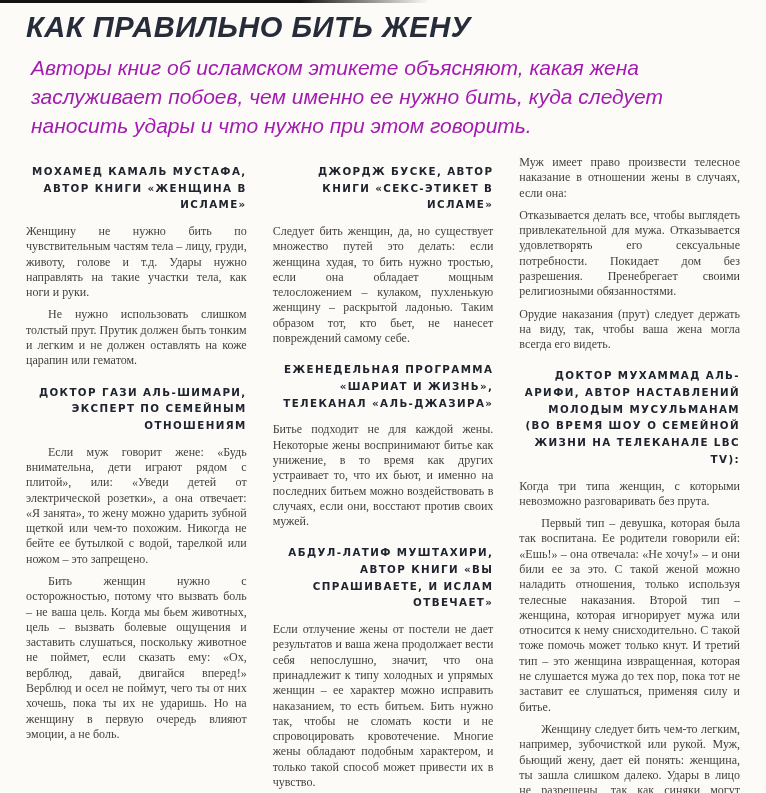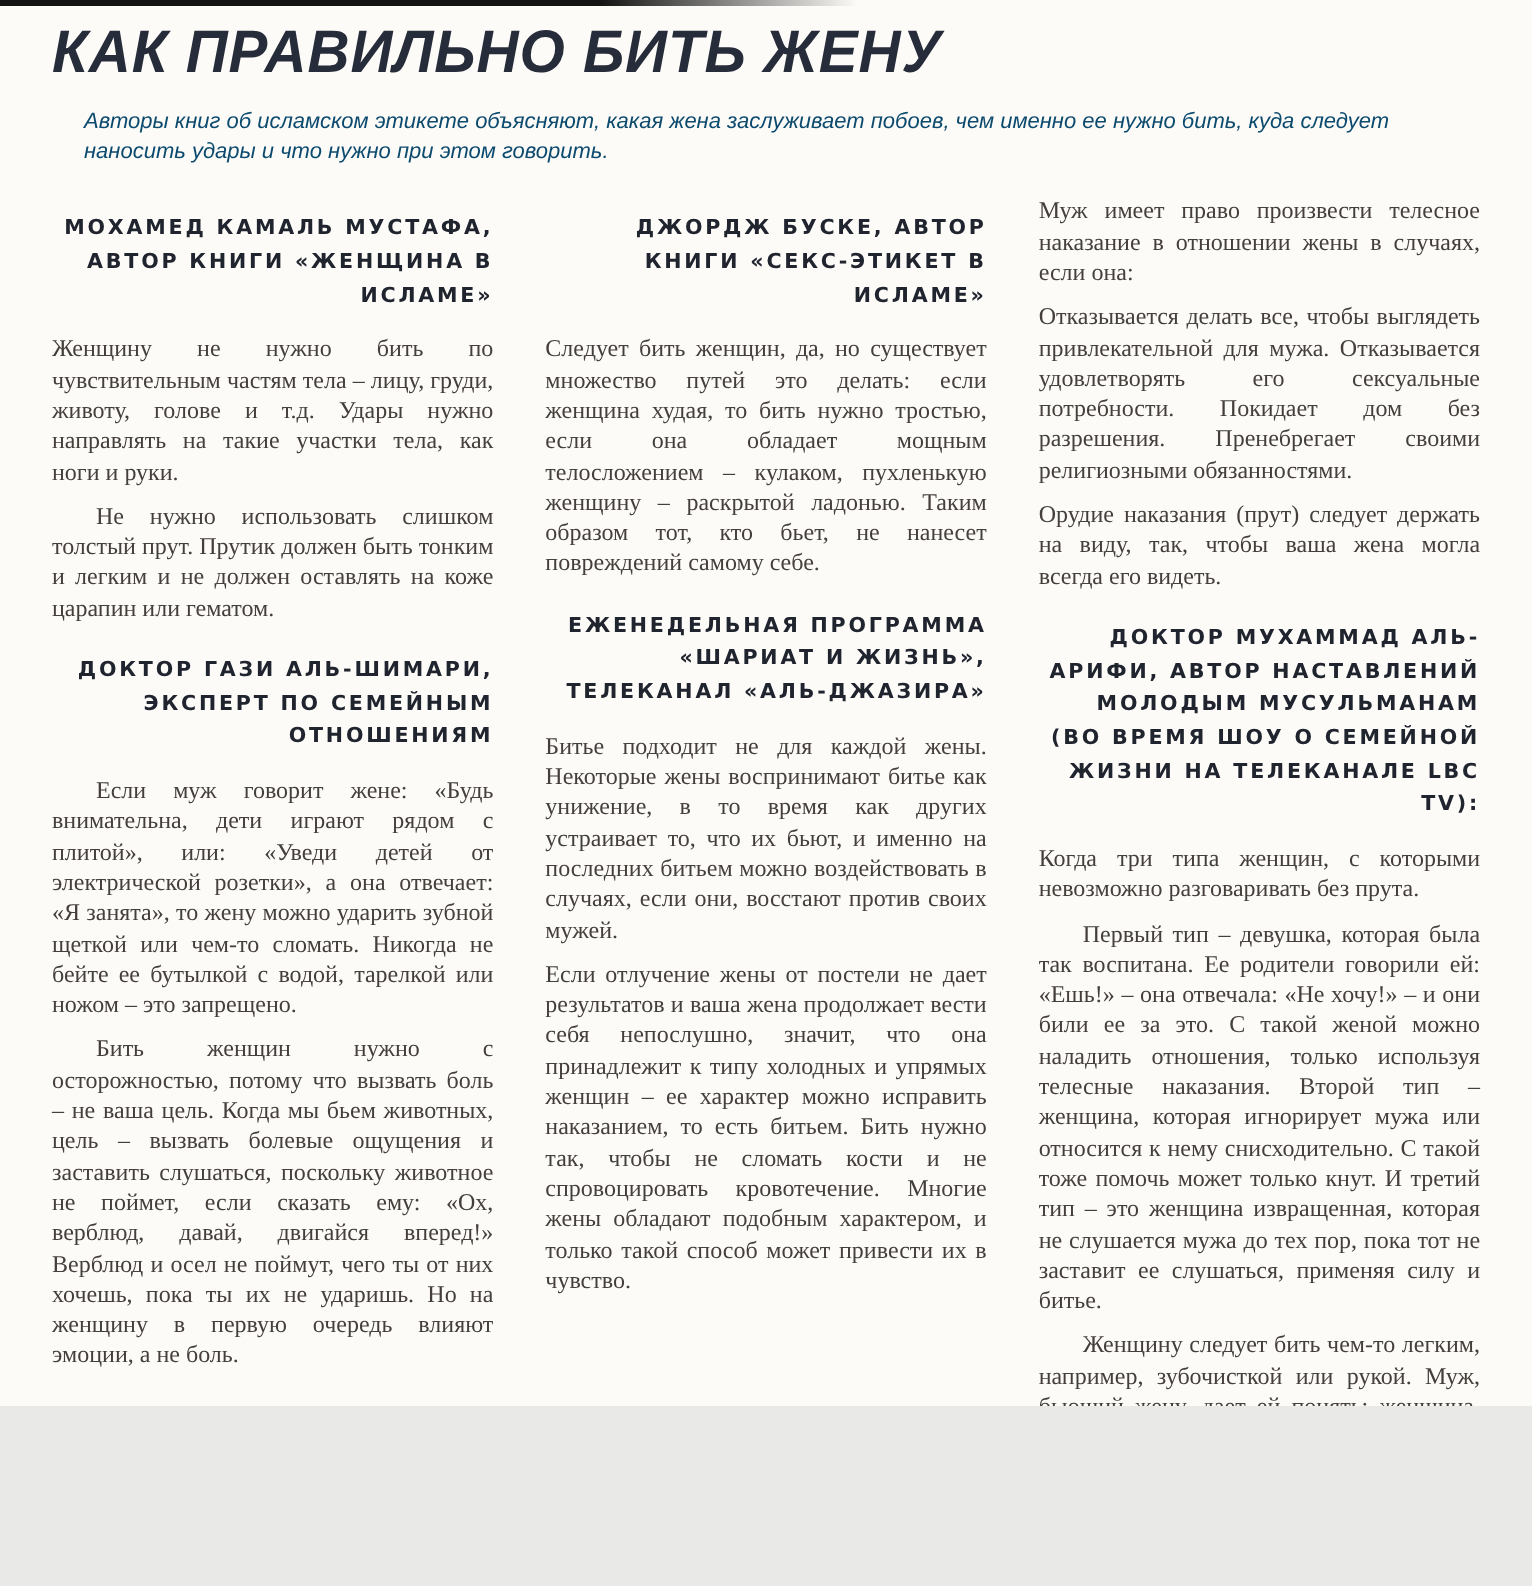--- a/index.html
+++ b/index.html
@@ -3,21 +3,21 @@
 <meta charset="utf-8">
 <style>
   html,body{margin:0;padding:0;}
   body{
     background:#e9e9e7;
     font-family:"Liberation Serif", serif;
   }
   .page{
     position:relative;
     width:766px;
-    height:703px;
+    height:793px;
     margin:0 auto;
     background:#fcfbf8;
     overflow:hidden;
     box-sizing:border-box;
     padding:6px 26px 0 26px;
   }
   .scan-artifact{
     position:absolute;
     top:0;left:0;
     width:56%;height:3px;
@@ -29,26 +29,26 @@
     font-weight:bold;
     font-style:italic;
     font-size:30px;
     letter-spacing:0.5px;
     color:#272c3a;
     transform:scaleX(0.97);
     transform-origin:left;
     white-space:nowrap;
   }
   .subtitle{
-    margin:0 0 14px 16px;
+    margin:0 0 14px 5px;
     font-family:"Liberation Sans", sans-serif;
     font-style:italic;
-    font-size:11px;
+    font-size:21px;
     line-height:1.38;
-    color:#0c4a6e;
+    color:#a21caf;
     max-width:716px;
   }
   .columns{
     display:flex;
     gap:26px;
   }
   .column{
     flex:1 1 0;
     min-width:0;
   }
@@ -79,28 +79,29 @@
 <div class="page">
   <div class="scan-artifact"></div>
   <h1 class="title">КАК ПРАВИЛЬНО БИТЬ ЖЕНУ</h1>
   <p class="subtitle">Авторы книг об исламском этикете объясняют, какая жена заслуживает побоев, чем именно ее нужно бить, куда следует наносить удары и что нужно при этом говорить.</p>
   <div class="columns" id="columns">
       <div class="column">
         <div class="heading">МОХАМЕД КАМАЛЬ МУСТАФА, АВТОР КНИГИ «ЖЕНЩИНА В ИСЛАМЕ»</div>
         <p class="para">Женщину не нужно бить по чувствительным частям тела – лицу, груди, животу, голове и т.д. Удары нужно направлять на такие участки тела, как ноги и руки.</p>
         <p class="para indent">Не нужно использовать слишком толстый прут. Прутик должен быть тонким и легким и не должен оставлять на коже царапин или гематом.</p>
         <div class="heading">ДОКТОР ГАЗИ АЛЬ-ШИМАРИ, ЭКСПЕРТ ПО СЕМЕЙНЫМ ОТНОШЕНИЯМ</div>
-        <p class="para indent">Если муж говорит жене: «Будь внимательна, дети играют рядом с плитой», или: «Уведи детей от электрической розетки», а она отвечает: «Я занята», то жену можно ударить зубной щеткой или чем-то сломать. Никогда не бейте ее бутылкой с водой, тарелкой или ножом – это запрещено.</p>
+        <p class="para indent">Если муж говорит жене: «Будь внимательна, дети играют рядом с плитой», или: «Уведи детей от электрической розетки», а она отвечает: «Я занята», то жену можно ударить зубной щеткой или чем-то похожим. Никогда не бейте ее бутылкой с водой, тарелкой или ножом – это запрещено.</p>
         <p class="para indent">Бить женщин нужно с осторожностью, потому что вызвать боль – не ваша цель. Когда мы бьем животных, цель – вызвать болевые ощущения и заставить слушаться, поскольку животное не поймет, если сказать ему: «Ох, верблюд, давай, двигайся вперед!» Верблюд и осел не поймут, чего ты от них хочешь, пока ты их не ударишь. Но на женщину в первую очередь влияют эмоции, а не боль.</p>
       </div>
       <div class="column">
         <div class="heading">ДЖОРДЖ БУСКЕ, АВТОР КНИГИ «СЕКС-ЭТИКЕТ В ИСЛАМЕ»</div>
         <p class="para">Следует бить женщин, да, но существует множество путей это делать: если женщина худая, то бить нужно тростью, если она обладает мощным телосложением – кулаком, пухленькую женщину – раскрытой ладонью. Таким образом тот, кто бьет, не нанесет повреждений самому себе.</p>
         <div class="heading">ЕЖЕНЕДЕЛЬНАЯ ПРОГРАММА «ШАРИАТ И ЖИЗНЬ», ТЕЛЕКАНАЛ «АЛЬ-ДЖАЗИРА»</div>
         <p class="para">Битье подходит не для каждой жены. Некоторые жены воспринимают битье как унижение, в то время как других устраивает то, что их бьют, и именно на последних битьем можно воздействовать в случаях, если они, восстают против своих мужей.</p>
+        <div class="heading">АБДУЛ-ЛАТИФ МУШТАХИРИ, АВТОР КНИГИ «ВЫ СПРАШИВАЕТЕ, И ИСЛАМ ОТВЕЧАЕТ»</div>
         <p class="para">Если отлучение жены от постели не дает результатов и ваша жена продолжает вести себя непослушно, значит, что она принадлежит к типу холодных и упрямых женщин – ее характер можно исправить наказанием, то есть битьем. Бить нужно так, чтобы не сломать кости и не спровоцировать кровотечение. Многие жены обладают подобным характером, и только такой способ может привести их в чувство.</p>
       </div>
       <div class="column">
         <p class="para">Муж имеет право произвести телесное наказание в отношении жены в случаях, если она:</p>
         <p class="para">Отказывается делать все, чтобы выглядеть привлекательной для мужа. Отказывается удовлетворять его сексуальные потребности. Покидает дом без разрешения. Пренебрегает своими религиозными обязанностями.</p>
         <p class="para">Орудие наказания (прут) следует держать на виду, так, чтобы ваша жена могла всегда его видеть.</p>
         <div class="heading">ДОКТОР МУХАММАД АЛЬ-АРИФИ, АВТОР НАСТАВЛЕНИЙ МОЛОДЫМ МУСУЛЬМАНАМ (ВО ВРЕМЯ ШОУ О СЕМЕЙНОЙ ЖИЗНИ НА ТЕЛЕКАНАЛЕ LBC TV):</div>
         <p class="para">Когда три типа женщин, с которыми невозможно разговаривать без прута.</p>
         <p class="para indent">Первый тип – девушка, которая была так воспитана. Ее родители говорили ей: «Ешь!» – она отвечала: «Не хочу!» – и они били ее за это. С такой женой можно наладить отношения, только используя телесные наказания. Второй тип – женщина, которая игнорирует мужа или относится к нему снисходительно. С такой тоже помочь может только кнут. И третий тип – это женщина извращенная, которая не слушается мужа до тех пор, пока тот не заставит ее слушаться, применяя силу и битье.</p>
         <p class="para indent">Женщину следует бить чем-то легким, например, зубочисткой или рукой. Муж, бьющий жену, дает ей понять: женщина, ты зашла слишком далеко. Удары в лицо не разрешены, так как синяки могут сделать женщину уродливой.</p>

